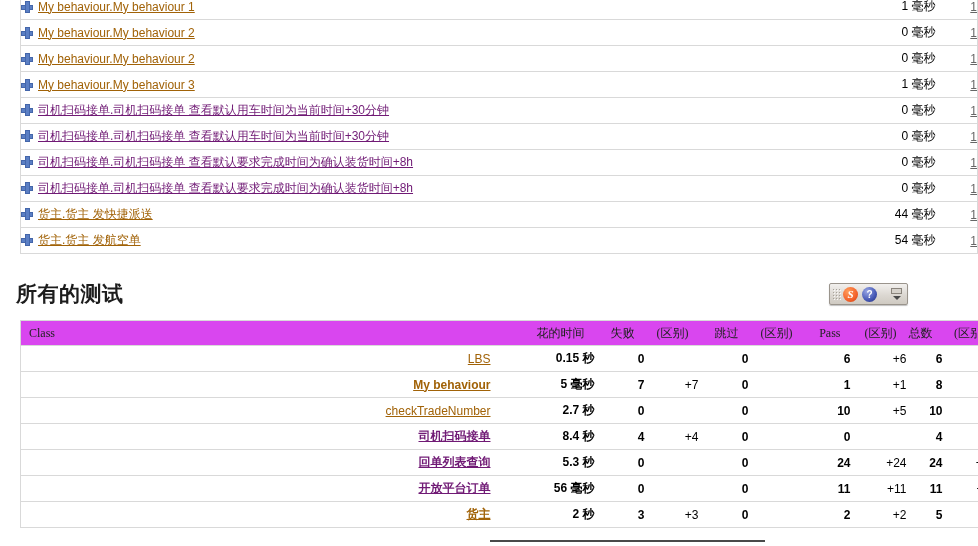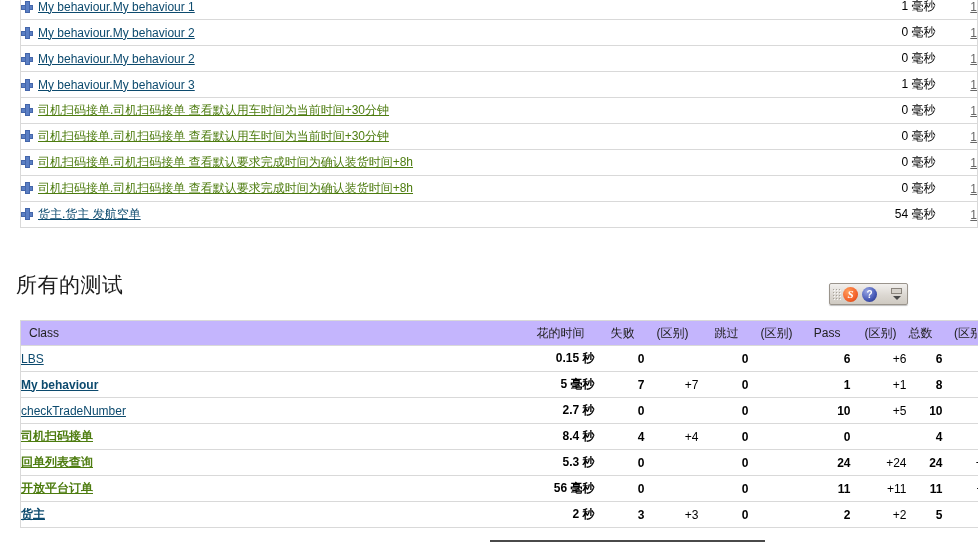--- a/index.html
+++ b/index.html
@@ -74,38 +74,38 @@
     border: 1px solid #4466aa;
     box-sizing: border-box;
   }
   .plus-icon::before {
     left: 0; top: 4px; width: 12px; height: 5px;
   }
   .plus-icon::after {
     left: 4px; top: 0; width: 5px; height: 12px;
   }
   a.tlink {
-    color: #0c4a6e;
+    color: #a16207;
     text-decoration: underline;
     font-size: 12px;
   }
-  a.tlink.visited { color: #4d7c0f; text-decoration: underline; }
+  a.tlink.visited { color: #701a75; text-decoration: underline; }
   a.agelink {
     color: #666666;
     text-decoration: underline;
     font-size: 12px;
   }
 
   
   .section-title {
     position: absolute;
     left: 16px;
-    top: 271px;
+    top: 280px;
     font-size: 21px;
-    font-weight: normal;
+    font-weight: bold;
     color: #1c1c1c;
     letter-spacing: 0.5px;
   }
 
   
   .ime-bar {
     position: absolute;
     left: 829px;
     top: 283px;
     width: 79px;
@@ -185,42 +185,43 @@
     width: 958px;
   }
   table.sortable {
     border-collapse: collapse;
     width: 100%;
     table-layout: fixed;
     border-left: 1px solid #d9d9d9;
     border-right: 1px solid #d9d9d9;
   }
   table.sortable th {
-    background: #c4b5fd;
+    background: #d946ef;
     border-top: 1px solid #d9d9d9;
     border-bottom: 1px solid #d9d9d9;
     height: 24px;
     font-weight: normal;
     font-size: 12px;
     color: #222;
     padding: 0;
     vertical-align: middle;
+    font-family: Liberation Serif, serif;
   }
   table.sortable th.h-class { text-align: left; padding-left: 8px; }
   table.sortable th.h-num  { text-align: right; padding-right: 10px; white-space: nowrap; }
   table.sortable th.h-diff { text-align: right; padding-right: 10px; white-space: nowrap; }
   table.sortable td {
     border-top: 1px solid #d9d9d9;
     border-bottom: 1px solid #d9d9d9;
     height: 25px;
     padding: 0;
     font-size: 12px;
     vertical-align: middle;
   }
-  td.c-class { text-align: left; padding-left: 8px; }
+  td.c-class { text-align: right; padding-left: 8px; }
   td.c-num   { text-align: right; padding-right: 10px; white-space: nowrap; font-weight: bold; }
   td.c-diff  { text-align: right; padding-right: 10px; white-space: nowrap; }
   a.boldlink { font-weight: bold; }
 
   
   .bottom-rule {
     position: absolute;
     left: 490px;
     top: 540px;
     width: 275px;
@@ -286,20 +287,27 @@
           <span class="plus-icon"></span><a class="tlink visited" href="#">司机扫码接单.司机扫码接单 查看默认要求完成时间为确认装货时间+8h</a>
         </td>
         <td class="cell-dur">0 毫秒</td>
         <td class="cell-age"><a class="agelink" href="#">1</a></td>
       </tr>
       <tr>
         <td class="cell-name">
           <span class="plus-icon"></span><a class="tlink visited" href="#">司机扫码接单.司机扫码接单 查看默认要求完成时间为确认装货时间+8h</a>
         </td>
         <td class="cell-dur">0 毫秒</td>
+        <td class="cell-age"><a class="agelink" href="#">1</a></td>
+      </tr>
+      <tr>
+        <td class="cell-name">
+          <span class="plus-icon"></span><a class="tlink" href="#">货主.货主 发快捷派送</a>
+        </td>
+        <td class="cell-dur">44 毫秒</td>
         <td class="cell-age"><a class="agelink" href="#">1</a></td>
       </tr>
       <tr>
         <td class="cell-name">
           <span class="plus-icon"></span><a class="tlink" href="#">货主.货主 发航空单</a>
         </td>
         <td class="cell-dur">54 毫秒</td>
         <td class="cell-age"><a class="agelink" href="#">1</a></td>
       </tr>
     </tbody>

